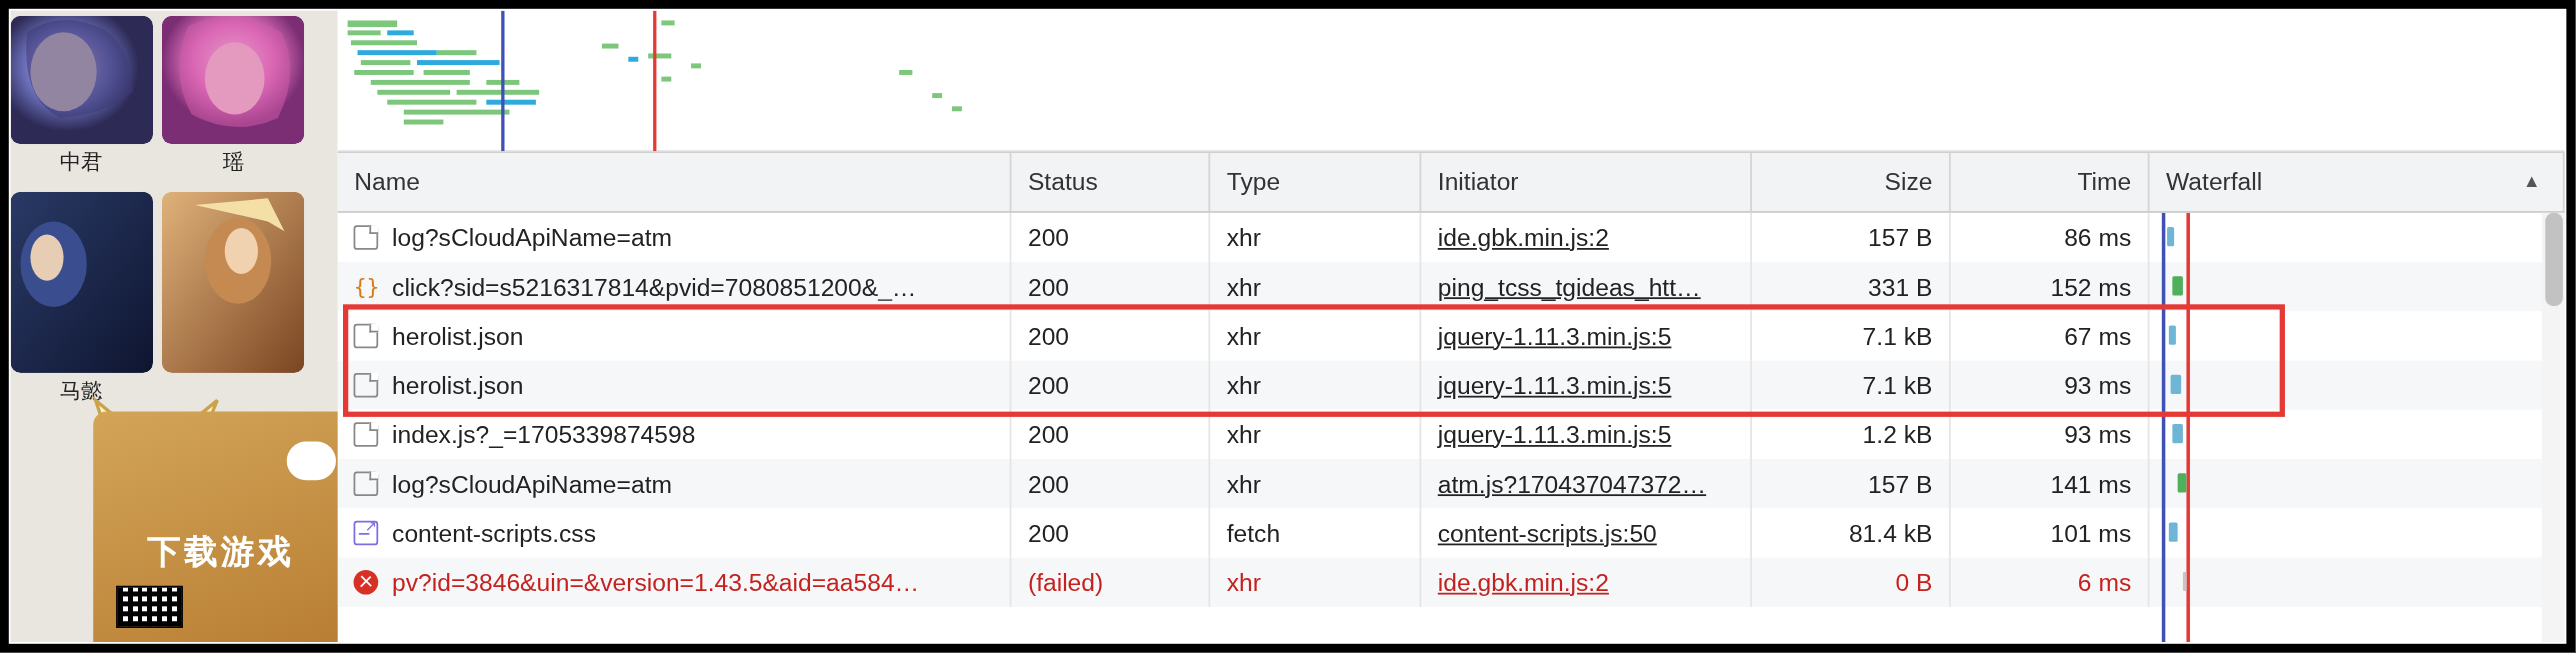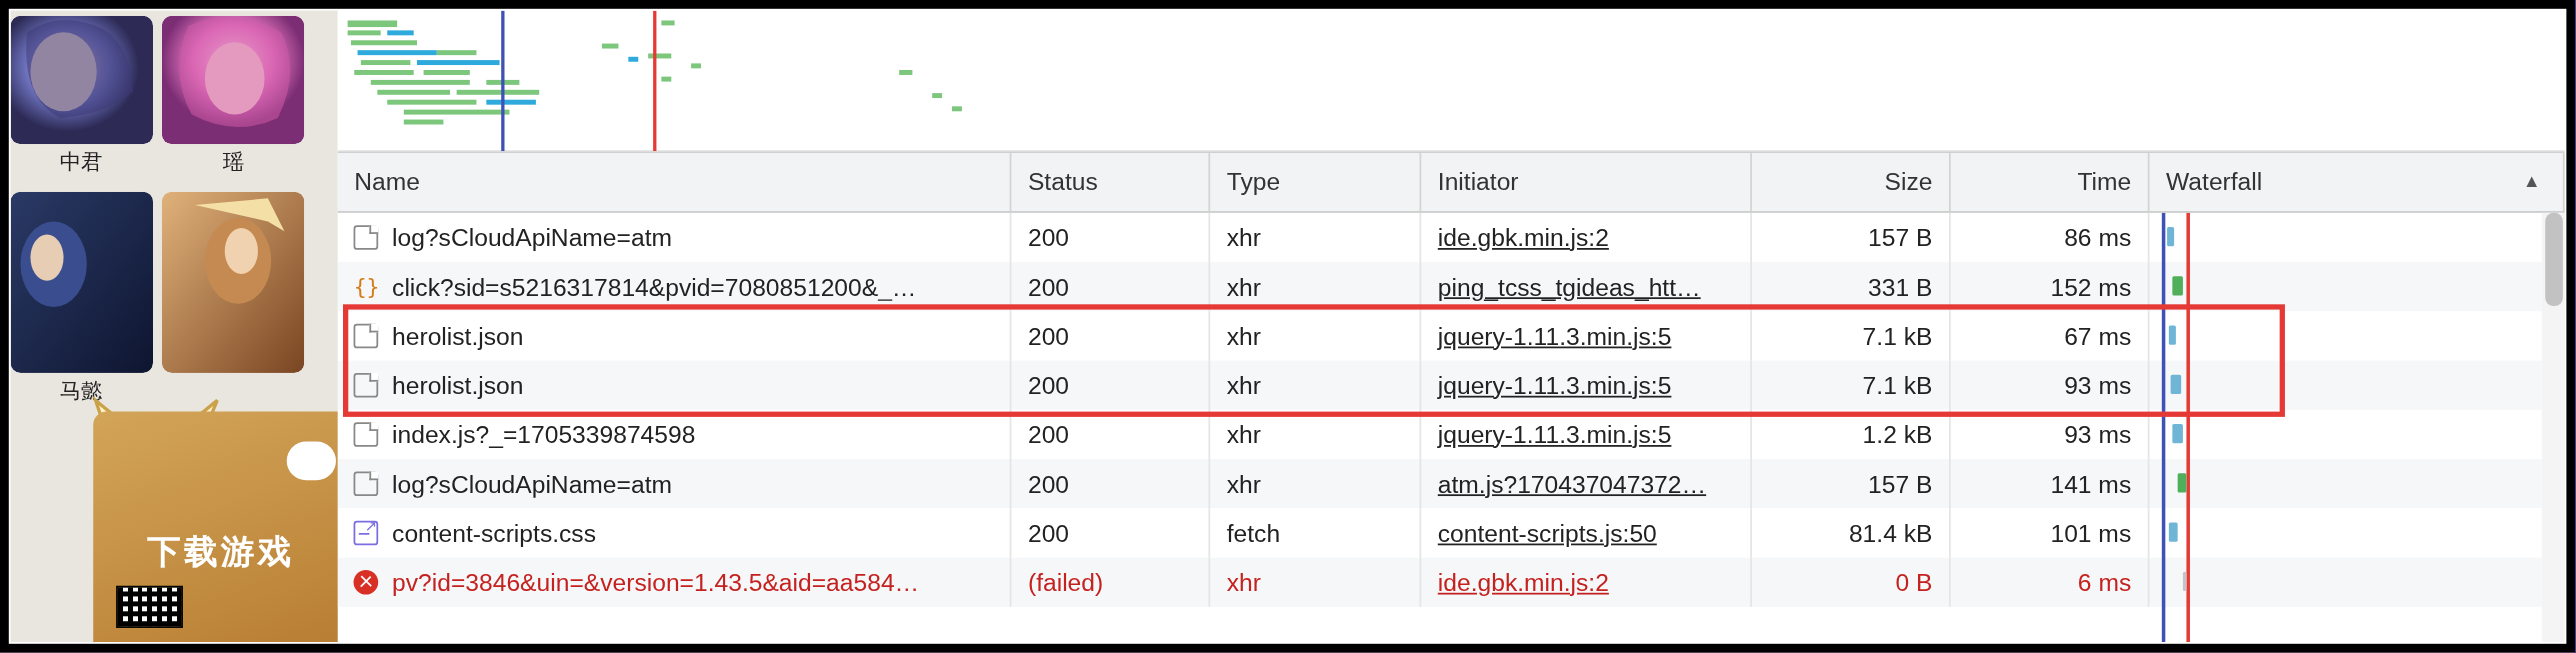--- a/index.html
+++ b/index.html
@@ -1,17 +1,17 @@
 <!DOCTYPE html>
 <html style="font-size:15px"><head>
 <meta charset="utf-8">
 <style>
   * { box-sizing: border-box; margin: 0; padding: 0; }
   html, body { width: 2576px; height: 653px; font-family: -apple-system, BlinkMacSystemFont, "Segoe UI", Helvetica, Arial, sans-serif; background: #000; }
-  .viewport { position: relative; width: 2576px; height: 653px; background: #4c1d95; }
+  .viewport { position: relative; width: 2576px; height: 653px; background: #404040; }
   .scale-wrap { position: absolute; left: 0; top: 0; width: 1464px; height: 371px; transform: scale(1.759); transform-origin: top left; background: #fff; }
   .frame-border { position: absolute; inset: 0; border: 5.6px solid #000; pointer-events: none; }
 
   .left-pane { position: absolute; left: 5.6px; top: 5.6px; width: 187px; height: 359px; background: #e9e6e0; overflow: hidden; }
   .hero-grid { display: flex; flex-direction: column; }
   .hero-row { display: flex; gap: 5.6px; padding: 3.8px 0; }
   .hero-card { width: 81px; display: flex; flex-direction: column; align-items: center; }
   .hero-card:first-child { margin-left: 0; }
   .hero-thumb { width: 81px; height: 73px; border-radius: 5.6px; overflow: hidden; position: relative; }
   .hero-thumb svg { width: 100%; height: 100%; display: block; border-radius: 5.6px; }

